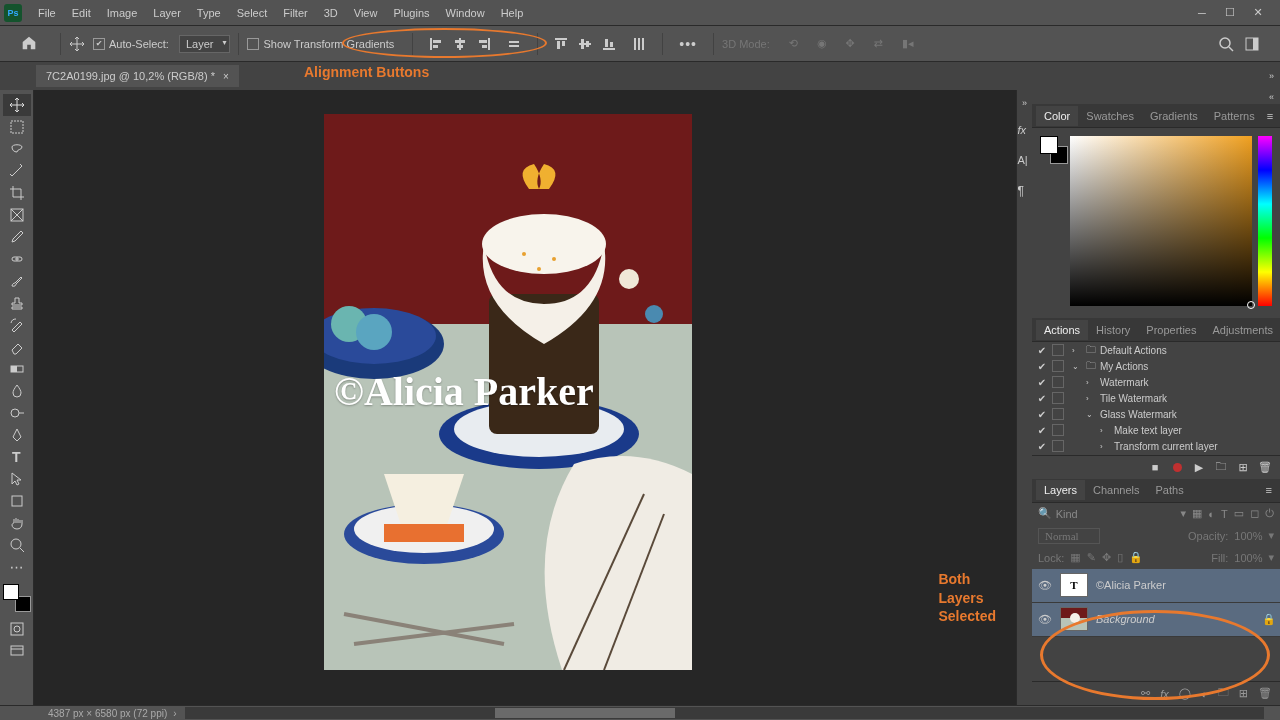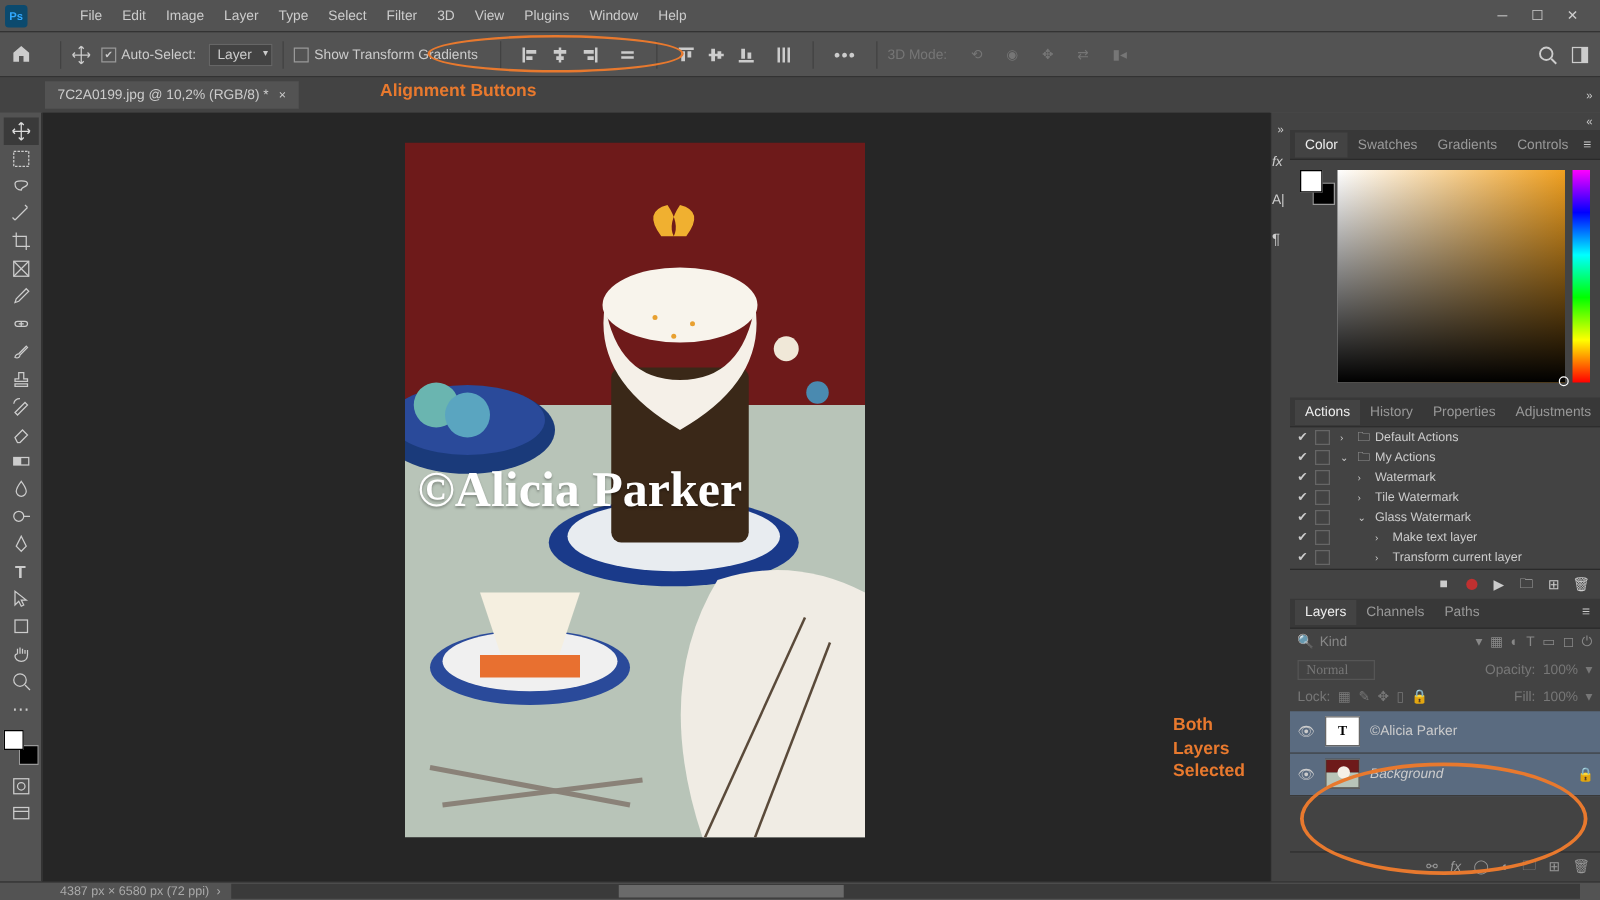--- a/index.html
+++ b/index.html
@@ -1,26 +1,26 @@
 <!DOCTYPE html>
 <html><head>
 <meta charset="utf-8">
 <style>
   * { box-sizing: border-box; margin: 0; padding: 0; font-family: "Segoe UI", Tahoma, sans-serif; }
   body { background: #535353; width: 1280px; height: 720px; overflow: hidden; color: #ccc; font-size: 11px; }
   
   
   .menubar { height: 26px; background: #535353; display: flex; align-items: center; padding: 0 4px; border-bottom: 1px solid #2a2a2a; }
-  .ps-logo { width: 18px; height: 18px; background: #0c4a6e; border-radius: 3px; display:flex; align-items:center; justify-content:center; color:#31a8ff; font-weight:bold; font-size:9px; margin-right:8px;}
+  .ps-logo { width: 18px; height: 18px; background: #14532d; border-radius: 3px; display:flex; align-items:center; justify-content:center; color:#31a8ff; font-weight:bold; font-size:9px; margin-right:8px;}
   .menu-item { padding: 4px 8px; cursor: pointer; }
   .win-controls { margin-left:auto; display:flex; gap:12px; padding-right:10px;}
   .win-btn { width:16px; height:14px; display:flex; align-items:center; justify-content:center; }
   
   
-  .optionsbar { height: 36px; background: #535353; display:flex; align-items:center; padding:0 8px; border-bottom:1px solid #2a2a2a; position:relative;}
+  .optionsbar { height: 36px; background: #535353; display:flex; align-items:center; padding:0 20px; border-bottom:1px solid #2a2a2a; position:relative;}
   .home-icon { width:20px; height:20px; margin-right:12px; }
   .opt-sep { width:1px; height:22px; background:#424242; margin:0 8px;}
   .opt-check { width:12px; height:12px; border:1px solid #999; margin-right:4px; display:inline-flex; align-items:center; justify-content:center;}
   .opt-check.checked::after { content:'✔'; font-size:8px; color:#ccc;}
   .opt-label { margin-right:10px; }
   .opt-dropdown { border:1px solid #666; padding:2px 16px 2px 6px; position:relative; background:#434343;}
   .opt-dropdown::after { content:'▾'; position:absolute; right:3px; font-size:8px;}
   .align-group { display:flex; gap:6px; align-items:center; padding:2px 6px;}
   .align-btn { width:18px; height:18px; display:flex; align-items:center; justify-content:center;}
   .dots-btn { font-size:14px; letter-spacing:1px; margin:0 8px;}
@@ -101,21 +101,21 @@
   
   .highlight-layers-oval { position:absolute; border:3px solid #e8792e; border-radius:50%; width:230px; height:90px; right:10px; bottom:20px; pointer-events:none;}
   
   svg { display:block;}
 </style>
 </head>
 <body>
 
 <div class="menubar">
   <div class="ps-logo">Ps</div>
-  <div id="menu-items" style="display: flex; margin-left: 26px;">
+  <div id="menu-items" style="display: flex;">
       <span class="menu-item">File</span>
       <span class="menu-item">Edit</span>
       <span class="menu-item">Image</span>
       <span class="menu-item">Layer</span>
       <span class="menu-item">Type</span>
       <span class="menu-item">Select</span>
       <span class="menu-item">Filter</span>
       <span class="menu-item">3D</span>
       <span class="menu-item">View</span>
       <span class="menu-item">Plugins</span>
@@ -434,21 +434,21 @@
     <div class="dock-icon" style="font-size:12px;">¶</div>
   </div>
 
   <div class="panels">
 
     <div style="font-size:9px; text-align:right; padding:2px 6px;">«</div>
     <div class="panel-tabs">
       <div class="panel-tab active">Color</div>
       <div class="panel-tab">Swatches</div>
       <div class="panel-tab">Gradients</div>
-      <div class="panel-tab">Controls</div>
+      <div class="panel-tab">Patterns</div>
       <div class="panel-tab-menu">≡</div>
     </div>
     <div class="color-panel-body">
       <div class="color-swatch-pair">
         <div class="cs-bg"></div>
           <div class="cs-fg"></div>
       </div>
       <div class="color-field">
           <div class="color-picker-dot"></div>
         </div>

